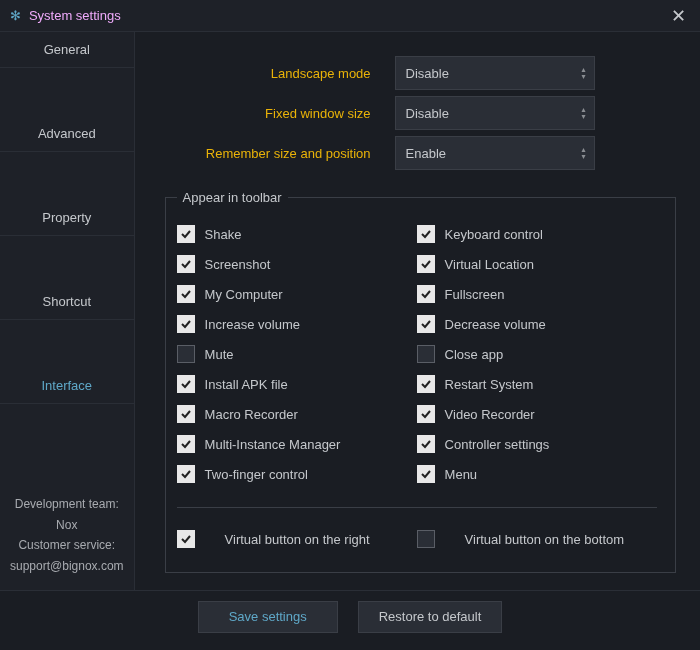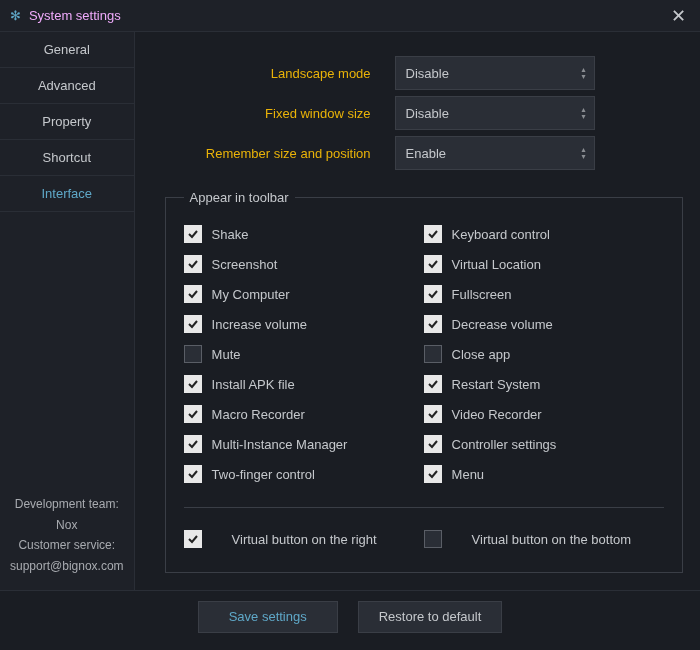--- a/index.html
+++ b/index.html
@@ -39,20 +39,21 @@
     .main {
       display: flex;
       height: 558px;
     }
     .sidebar {
       width: 155px;
       background: #1e2128;
       display: flex;
       flex-direction: column;
       border-right: 1px solid #2a2e36;
+      gap: 48px;
     }
     .tab {
       height: 36px;
       display: flex;
       align-items: center;
       justify-content: center;
       color: #c5c8cc;
       cursor: pointer;
       border-bottom: 1px solid #2a2e36;
     }
@@ -101,21 +102,21 @@
       right: 8px;
       display: flex;
       flex-direction: column;
       font-size: 8px;
       line-height: 7px;
       color: #8a8d92;
     }
     fieldset {
       border: 1px solid #3a3e46;
       margin-top: 24px;
-      padding: 14px 18px 18px 18px;
+      padding: 14px 18px 18px 11px;
     }
     legend {
       color: #c5c8cc;
       padding: 0 6px;
       font-size: 13px;
     }
     .cb-grid {
       display: flex;
     }
     .cb-col {

